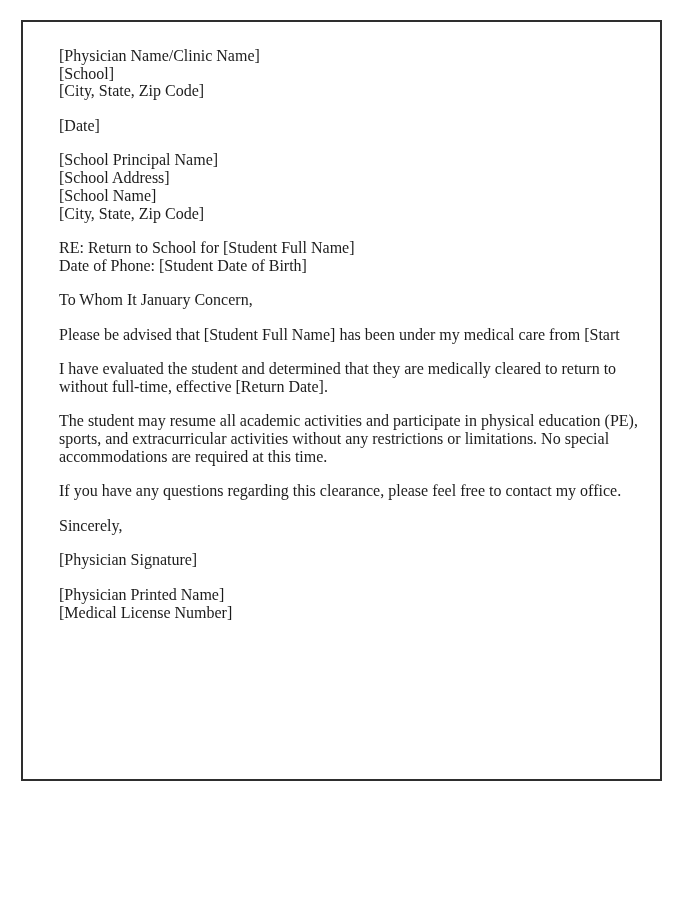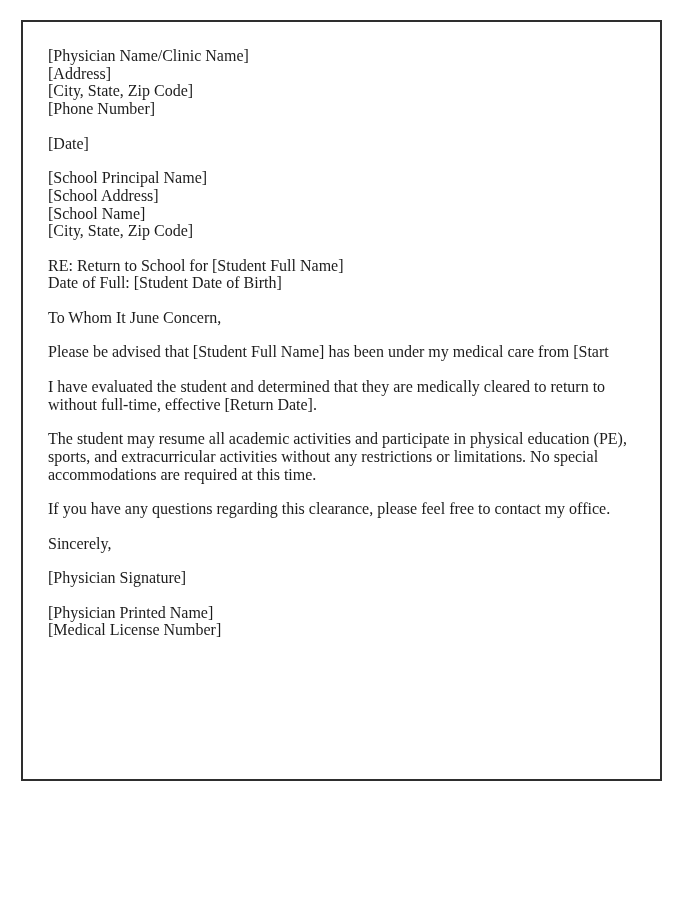--- a/index.html
+++ b/index.html
@@ -15,63 +15,62 @@
   }
   .page-frame {
     position: absolute;
     left: 21px;
     top: 20px;
     width: 641px;
     height: 761px;
     box-sizing: border-box;
     border: 2px solid #2e2e2e;
     background: #ffffff;
-    padding: 25px 27px 0 25px;
+    padding: 25px 27px 0 36px;
     overflow: hidden;
   }
   .letter-block {
     margin: 0 0 16.8px 0;
   }
   .letter-line {
     font-size: 16px;
     line-height: 17.7px;
     color: #1c1c1c;
     white-space: nowrap;
   }
 </style>
 </head>
 <body>
 
 <div class="page-frame">
 
   <div class="letter-block">
     <div class="letter-line">[Physician Name/Clinic Name]</div>
-    <div class="letter-line">[Address]</div>
+    <div class="letter-line">[School]</div>
     <div class="letter-line">[City, State, Zip Code]</div>
-    <div class="letter-line">[Phone Number]</div>
   </div>
 
   <div class="letter-block">
     <div class="letter-line">[Date]</div>
   </div>
 
   <div class="letter-block">
     <div class="letter-line">[School Principal Name]</div>
     <div class="letter-line">[School Address]</div>
     <div class="letter-line">[School Name]</div>
     <div class="letter-line">[City, State, Zip Code]</div>
   </div>
 
   <div class="letter-block">
     <div class="letter-line">RE: Return to School for [Student Full Name]</div>
-    <div class="letter-line">Date of Full: [Student Date of Birth]</div>
+    <div class="letter-line">Date of Phone: [Student Date of Birth]</div>
   </div>
 
   <div class="letter-block">
-    <div class="letter-line">To Whom It June Concern,</div>
+    <div class="letter-line">To Whom It January Concern,</div>
   </div>
 
   <div class="letter-block">
     <div class="letter-line">Please be advised that [Student Full Name] has been under my medical care from [Start</div>
   </div>
 
   <div class="letter-block">
     <div class="letter-line">I have evaluated the student and determined that they are medically cleared to return to</div>
     <div class="letter-line">without full-time, effective [Return Date].</div>
   </div>

